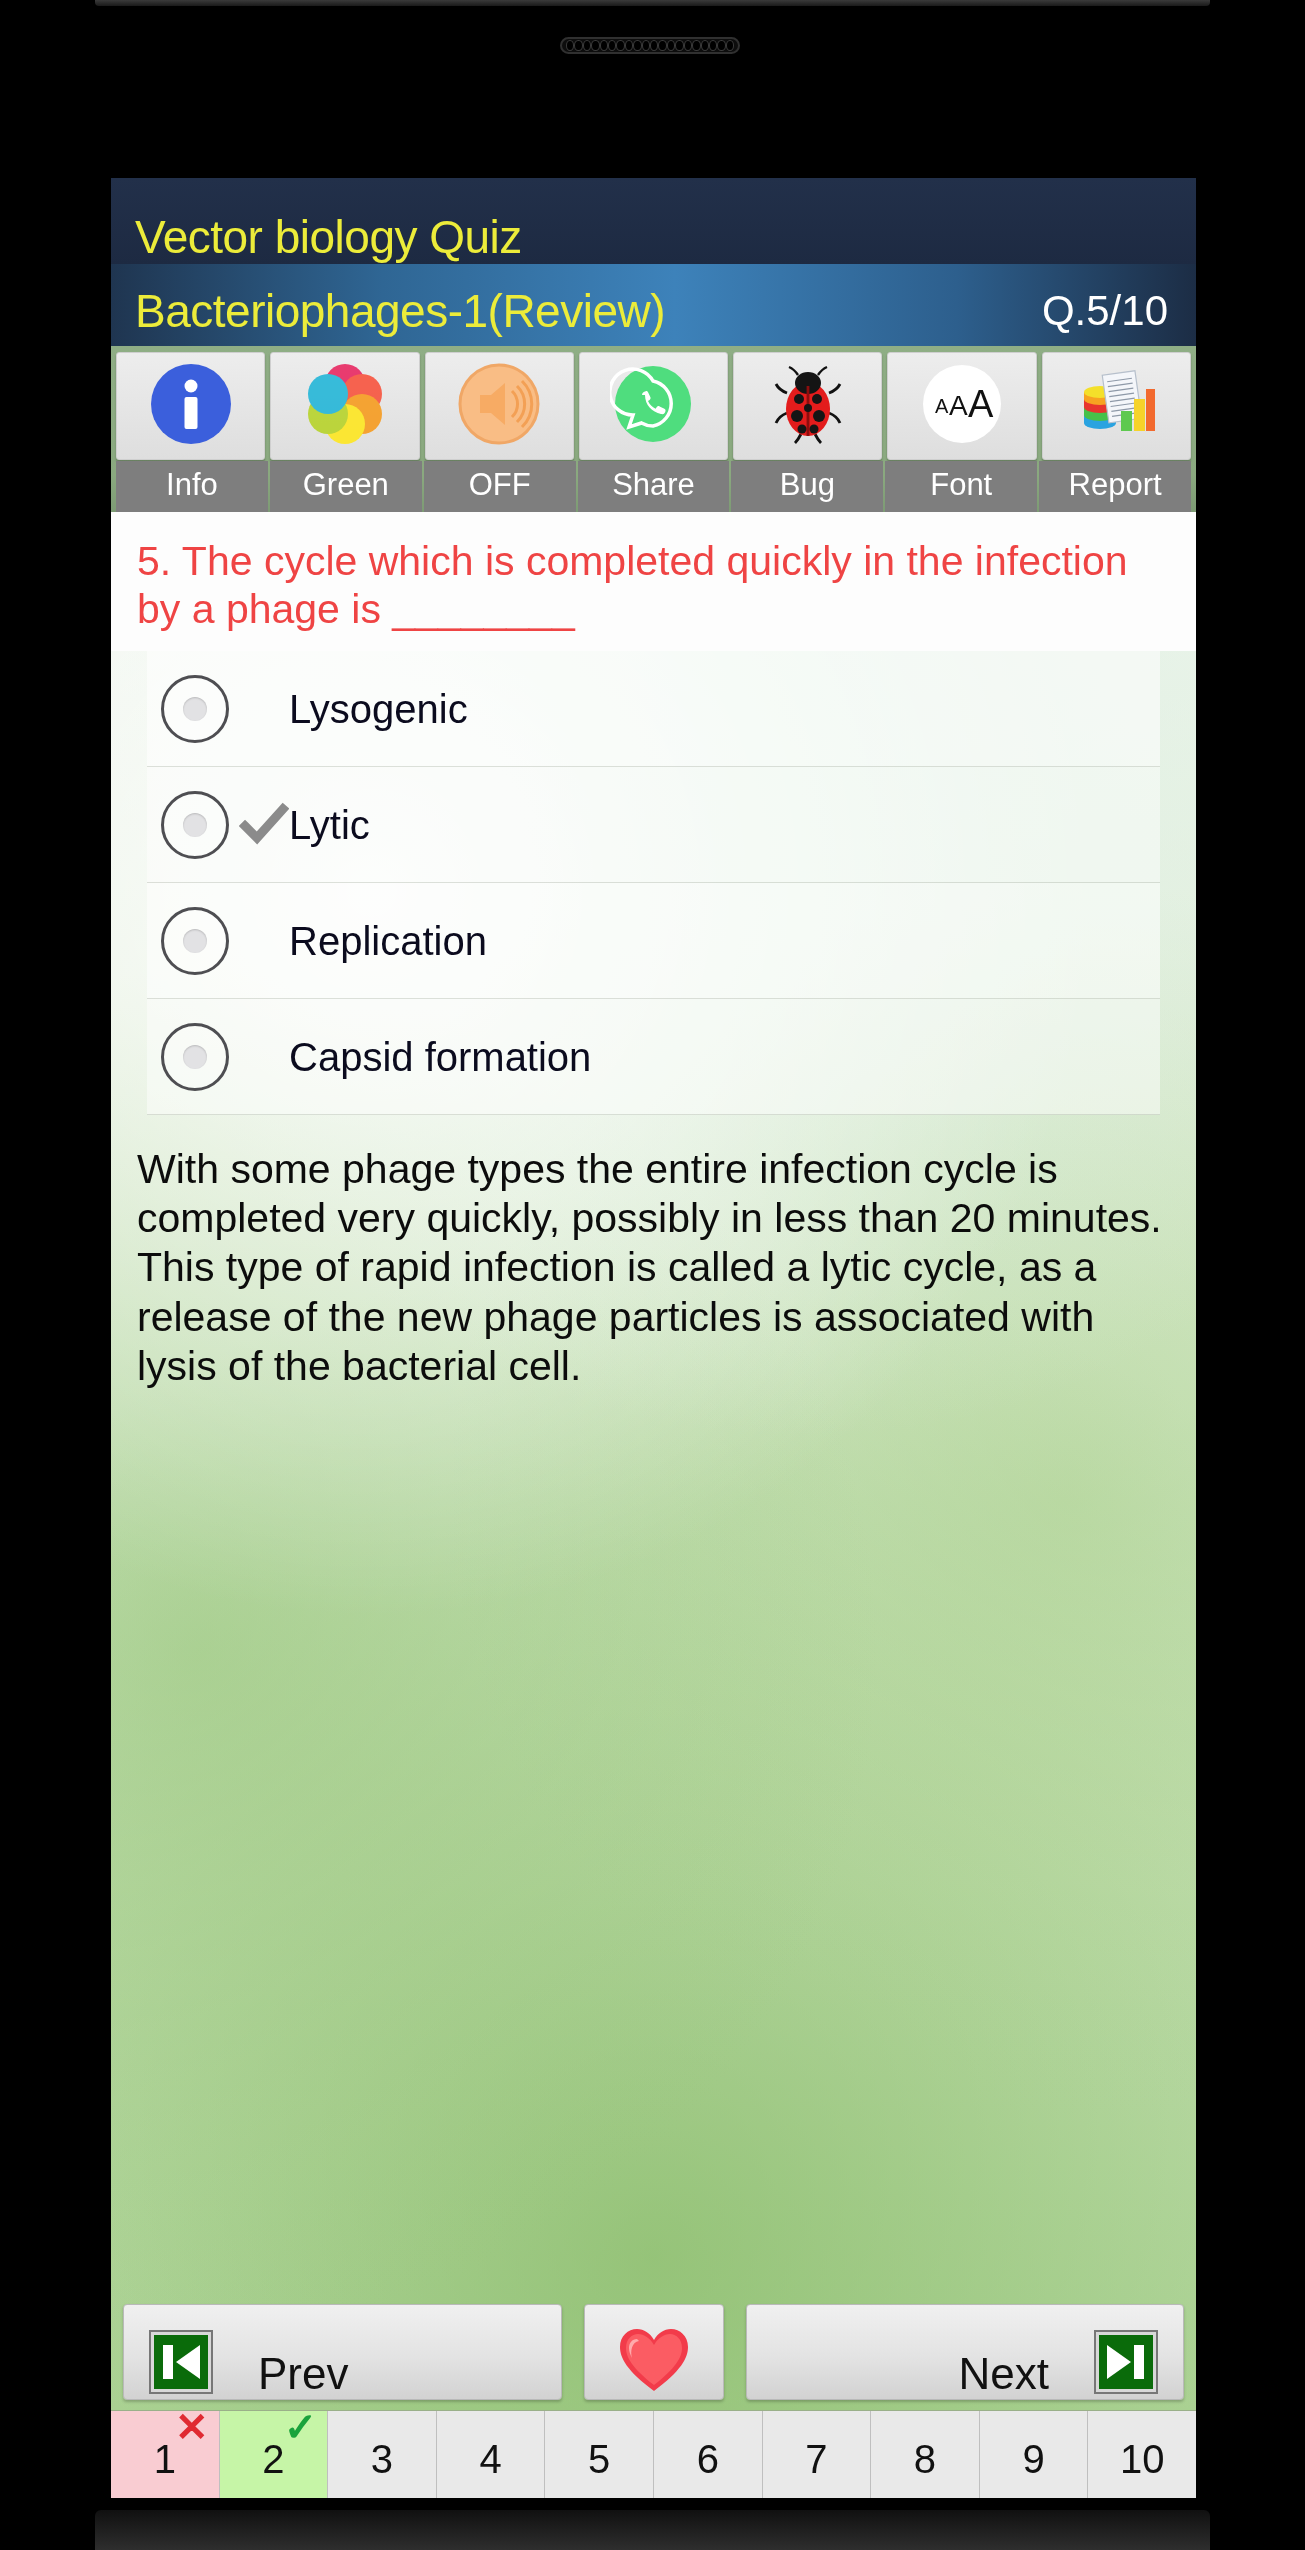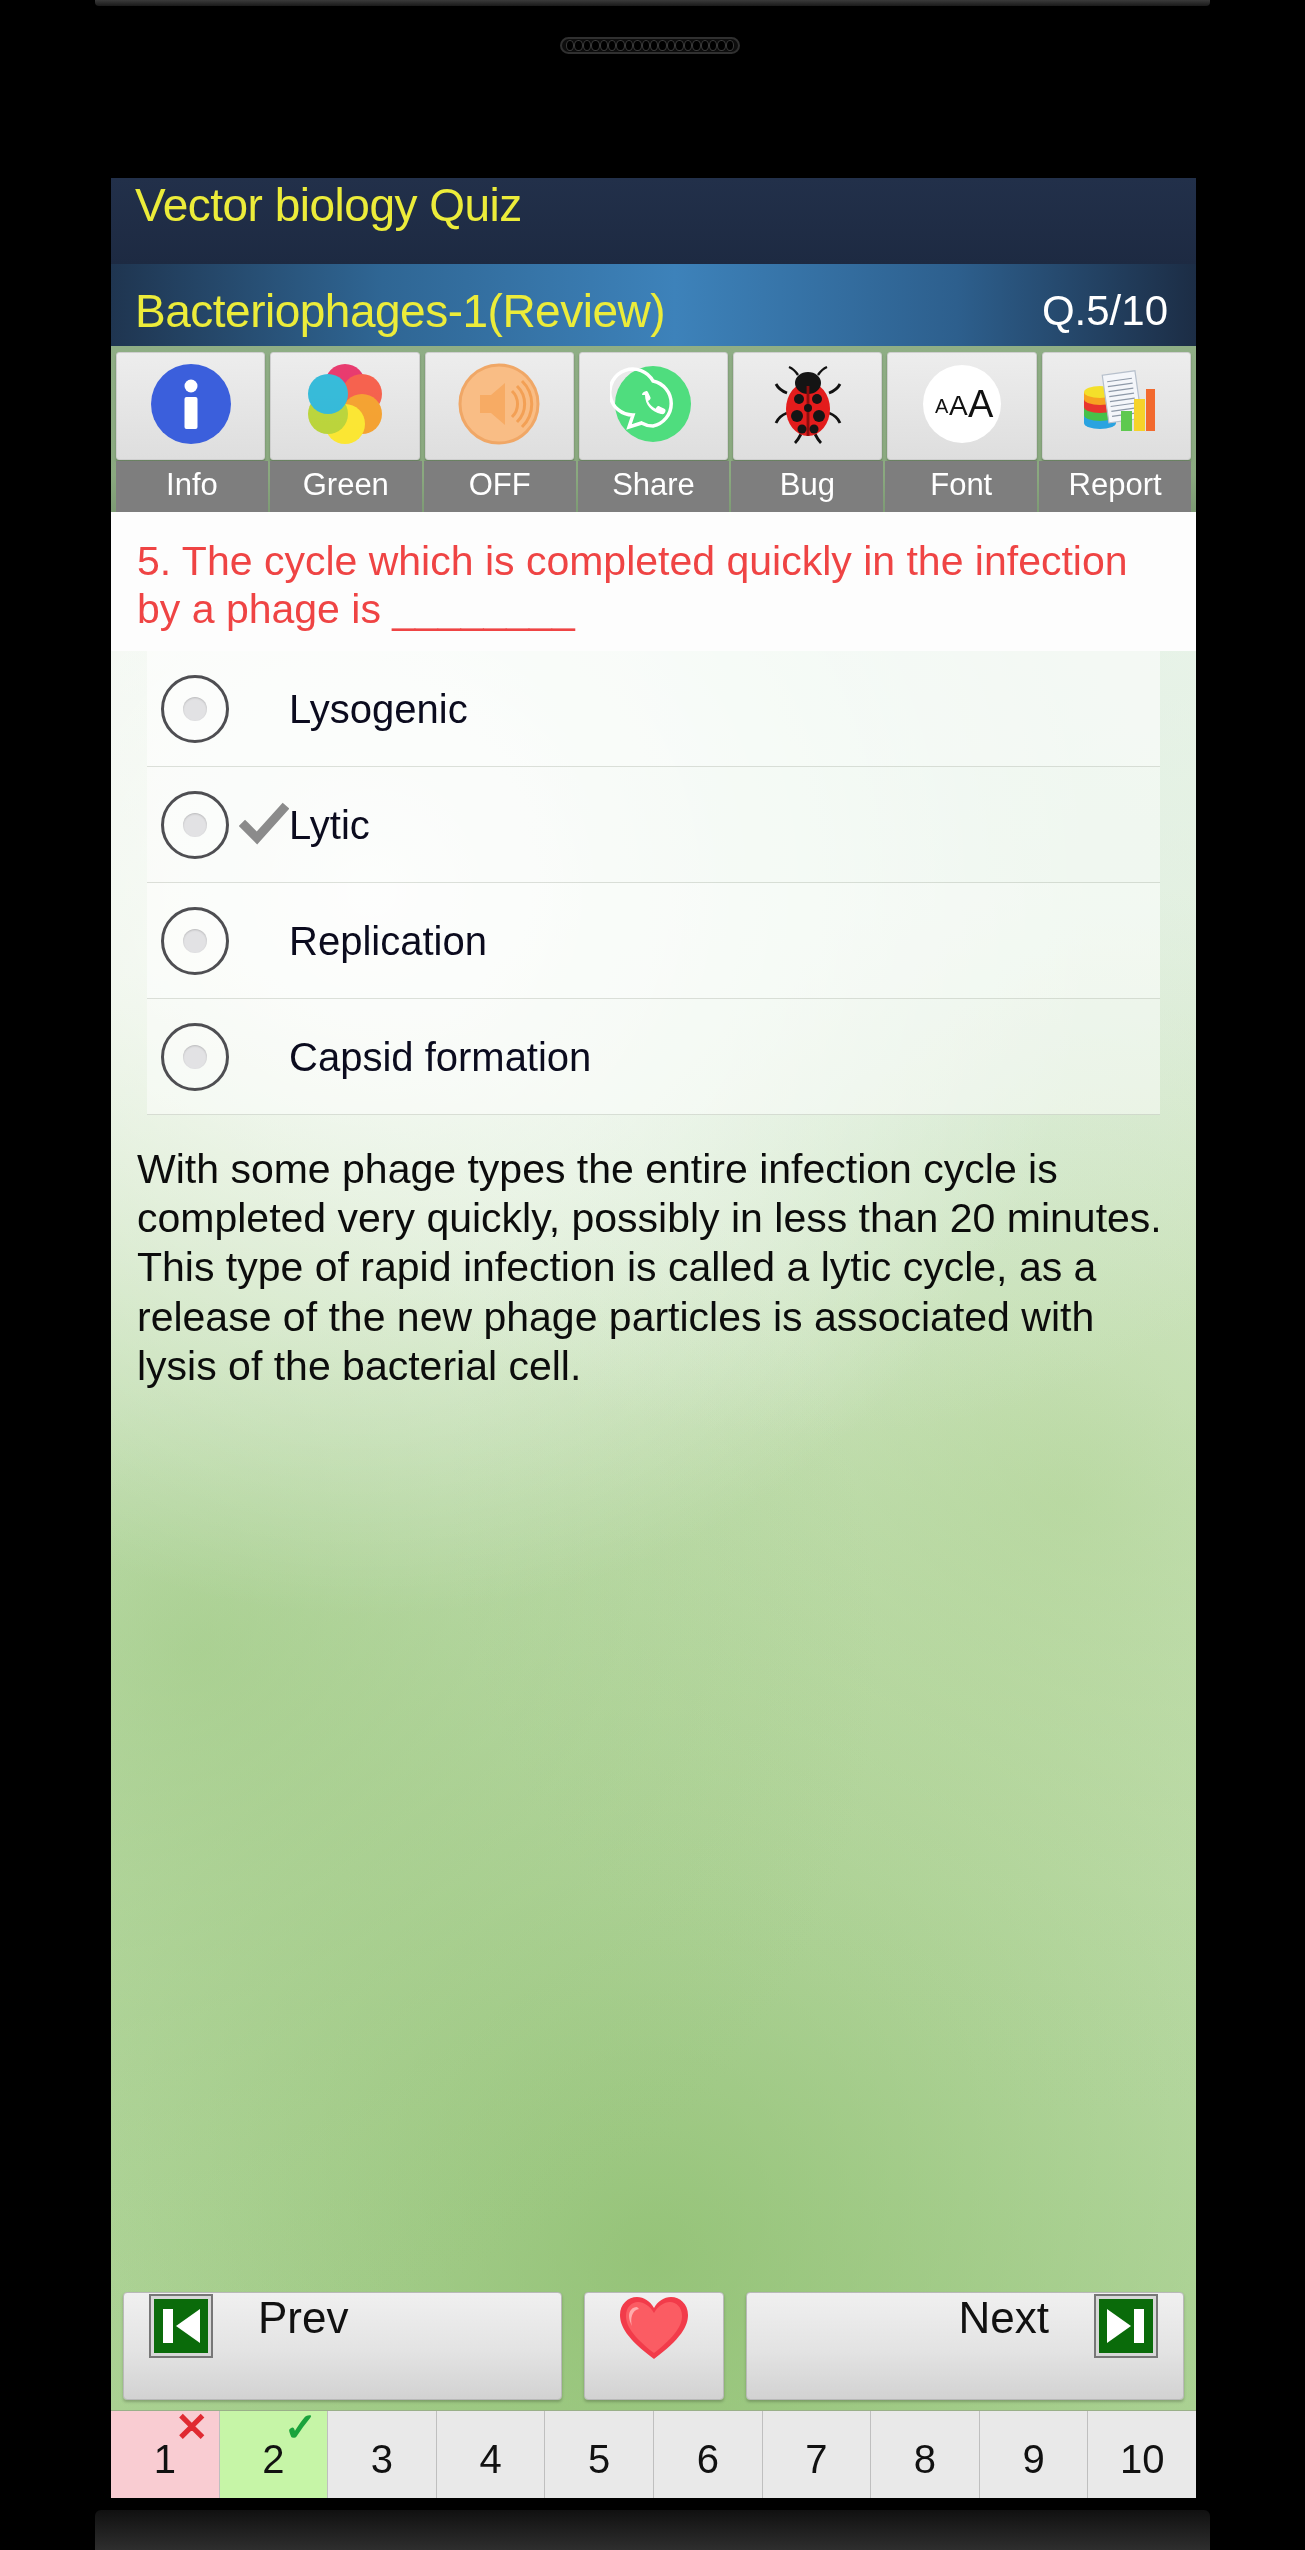--- a/index.html
+++ b/index.html
@@ -67,21 +67,21 @@
     height: 2320px;
     background: #ffffff;
     overflow: hidden;
   }
 
   
   #title-bar {
     height: 86px;
     background: linear-gradient(to bottom, #22304a, #1d2a42);
     display: flex;
-    align-items: flex-start;
+    align-items: flex-end;
     padding-left: 24px;
     box-sizing: border-box;
   }
   #app-title {
     color: #ecec3a;
     font-size: 46px;
     letter-spacing: -0.5px;
     white-space: nowrap;
   }
 
@@ -240,26 +240,26 @@
     position: absolute;
     left: 0; right: 0;
     bottom: 10px;
     display: flex;
     align-items: center;
     gap: 22px;
     padding: 0 12px;
     box-sizing: border-box;
   }
   .nav-btn {
-    height: 108px;
+    height: 96px;
     background: linear-gradient(to bottom, #f0f0f0 0%, #e3e3e3 55%, #d2d2d2 100%);
     border: 1px solid #b9b9b9;
     border-radius: 4px;
     display: flex;
-    align-items: flex-start;
+    align-items: flex-end;
     justify-content: center;
     box-sizing: border-box;
     box-shadow: 0 2px 3px rgba(0,0,0,0.22);
   }
   #prev-button { flex: 1; justify-content: flex-start; padding-left: 24px; gap: 44px; }
   #next-button { flex: 1; justify-content: flex-end; padding-right: 24px; gap: 44px; }
   #fav-button  { width: 140px; }
   .nav-text { font-size: 44px; color: #111; }
   #prev-button .nav-text { margin-right: 120px; }
   #next-button .nav-text { }

